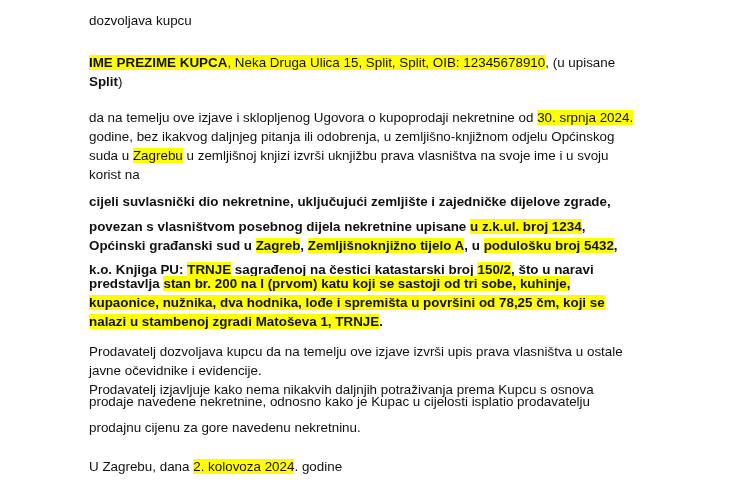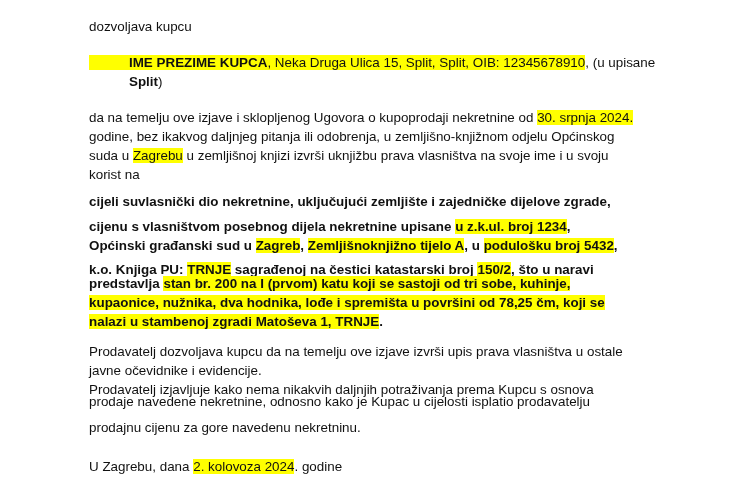--- a/index.html
+++ b/index.html
@@ -22,29 +22,29 @@
     left: 89px;
     top: 0;
     width: 600px;
   }
   .line {
     position: absolute;
     left: 0;
     white-space: nowrap;
     height: 19px;
   }
-  .b { font-weight: bold; margin-left: 40px; }
+  .b { font-weight: bold; }
   .hl { background: #ffff00; }
 </style>
 </head>
 <body>
 
 <div class="page">
 
-  <div class="line" style="top:17px">
+  <div class="line" style="top:11px">
     <span>dozvoljava kupcu</span>
   </div>
 
   <div class="line" style="top:53px">
     <span class="hl"><span class="b">IME PREZIME KUPCA</span><span>, Neka Druga Ulica 15, Split, Split, OIB: 12345678910</span></span><span>, (u upisane</span>
   </div>
   <div class="line" style="top:72px">
     <span class="b">Split</span><span>)</span>
   </div>
 
@@ -59,21 +59,21 @@
   </div>
   <div class="line" style="top:165px">
     <span>korist na</span>
   </div>
 
   <div class="b">
     <div class="line" style="top:192px">
       <span>cijeli suvlasnički dio nekretnine, uključujući zemljište i zajedničke dijelove zgrade,</span>
     </div>
     <div class="line" style="top:217px">
-      <span>cijenu s vlasništvom posebnog dijela nekretnine upisane </span><span class="hl">u z.k.ul. broj 1234</span><span>,</span>
+      <span>povezan s vlasništvom posebnog dijela nekretnine upisane </span><span class="hl">u z.k.ul. broj 1234</span><span>,</span>
     </div>
     <div class="line" style="top:236px">
       <span>Općinski građanski sud u </span><span class="hl">Zagreb</span><span>, </span><span class="hl">Zemljišnoknjižno tijelo A</span><span>, u </span><span class="hl">podulošku broj 5432</span><span>,</span>
     </div>
     <div class="line" style="top:260px">
       <span>k.o. Knjiga PU: </span><span class="hl">TRNJE</span><span> sagrađenoj na čestici katastarski broj </span><span class="hl">150/2</span><span>, što u naravi</span>
     </div>
     <div class="line" style="top:274px">
       <span>predstavlja </span><span class="hl">stan br. 200 na I (prvom) katu koji se sastoji od tri sobe, kuhinje,</span>
     </div>

